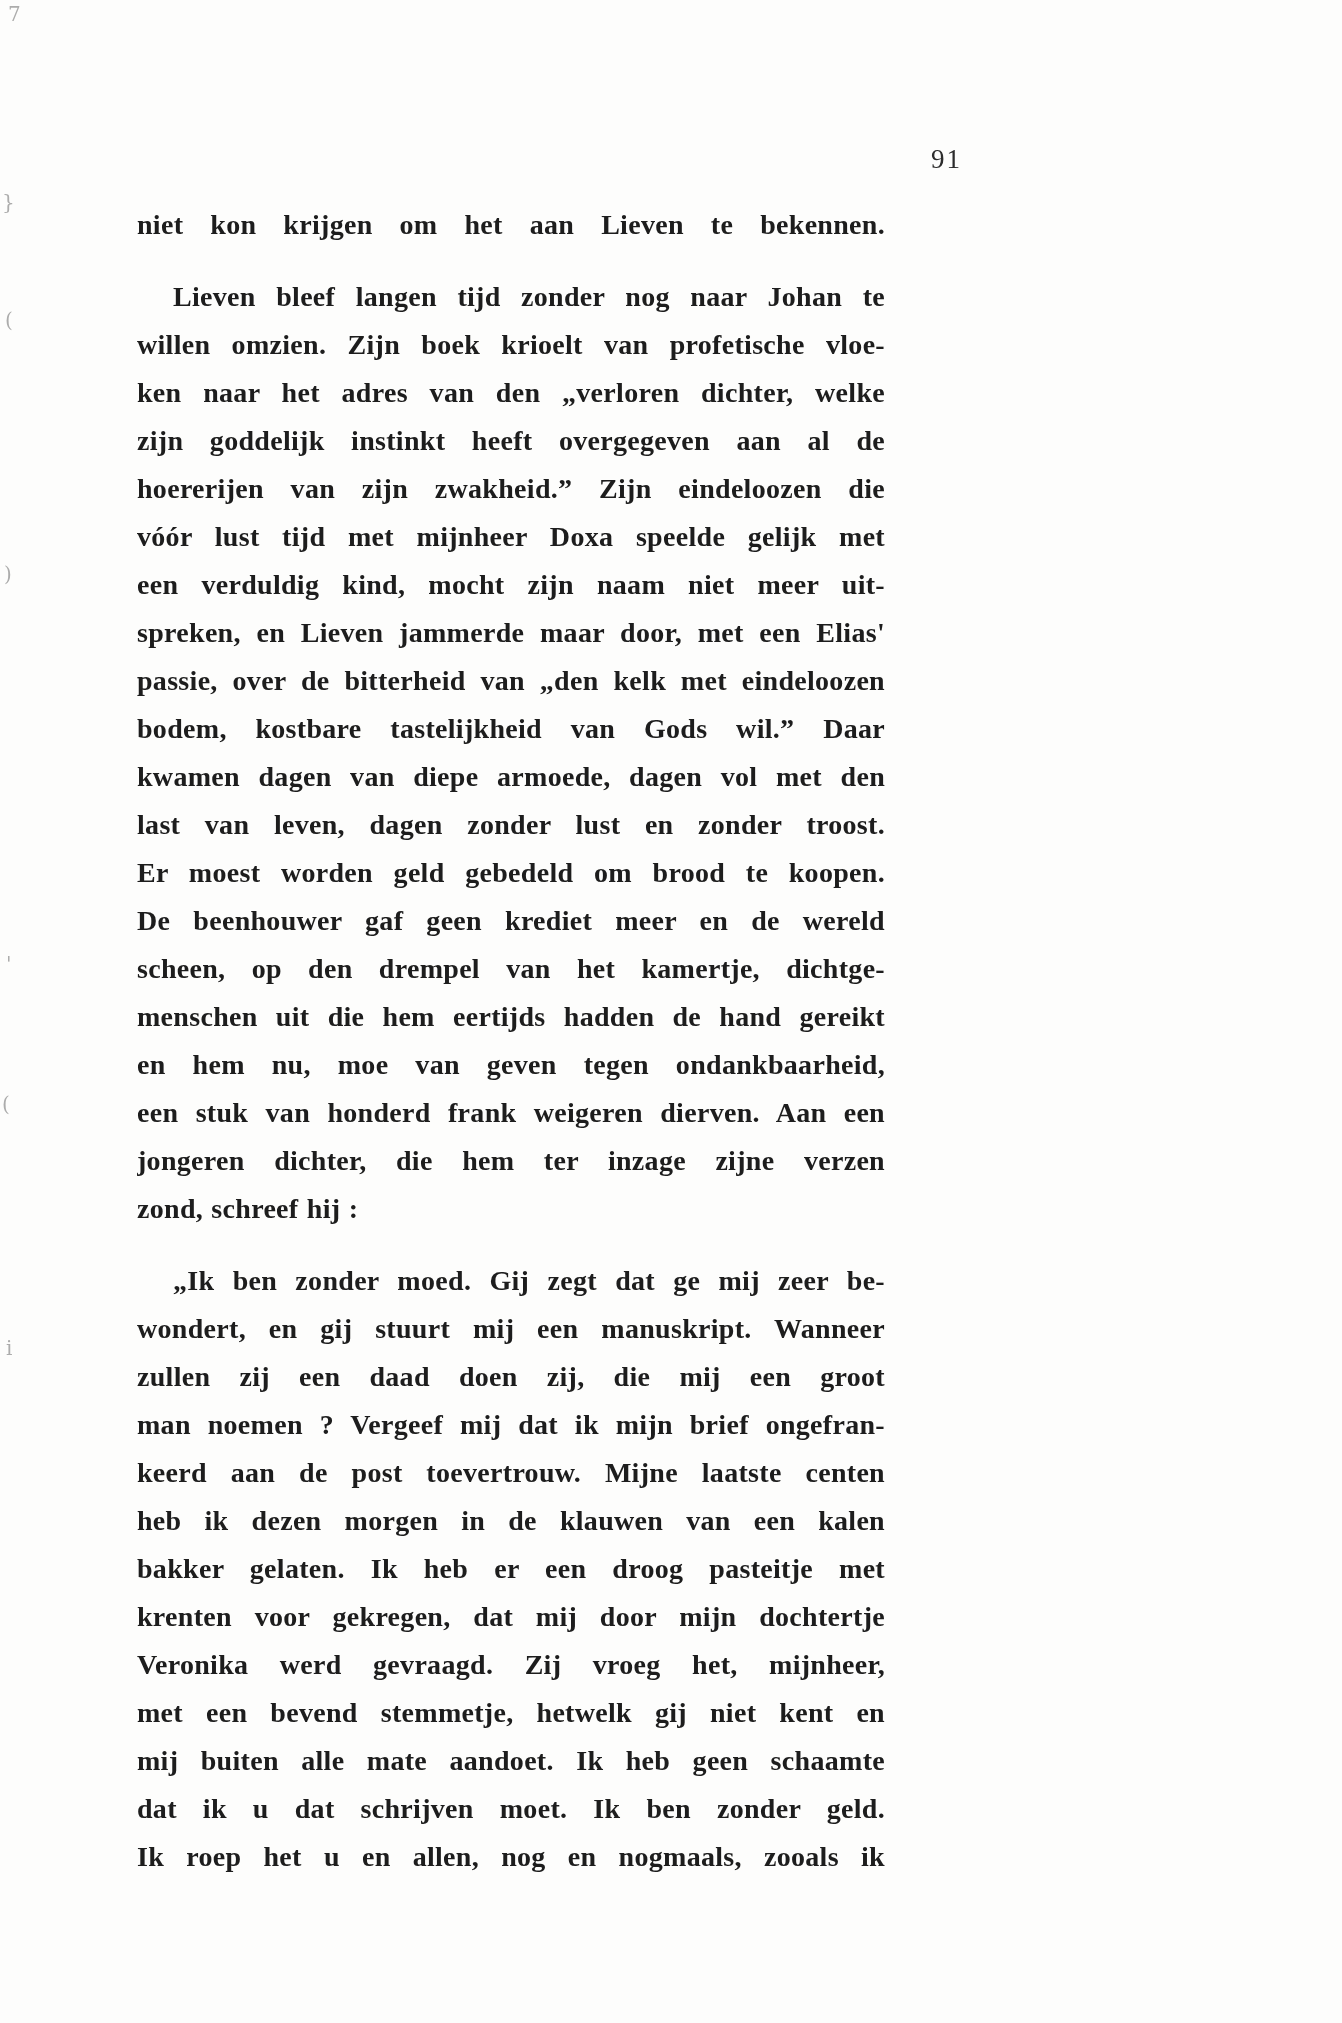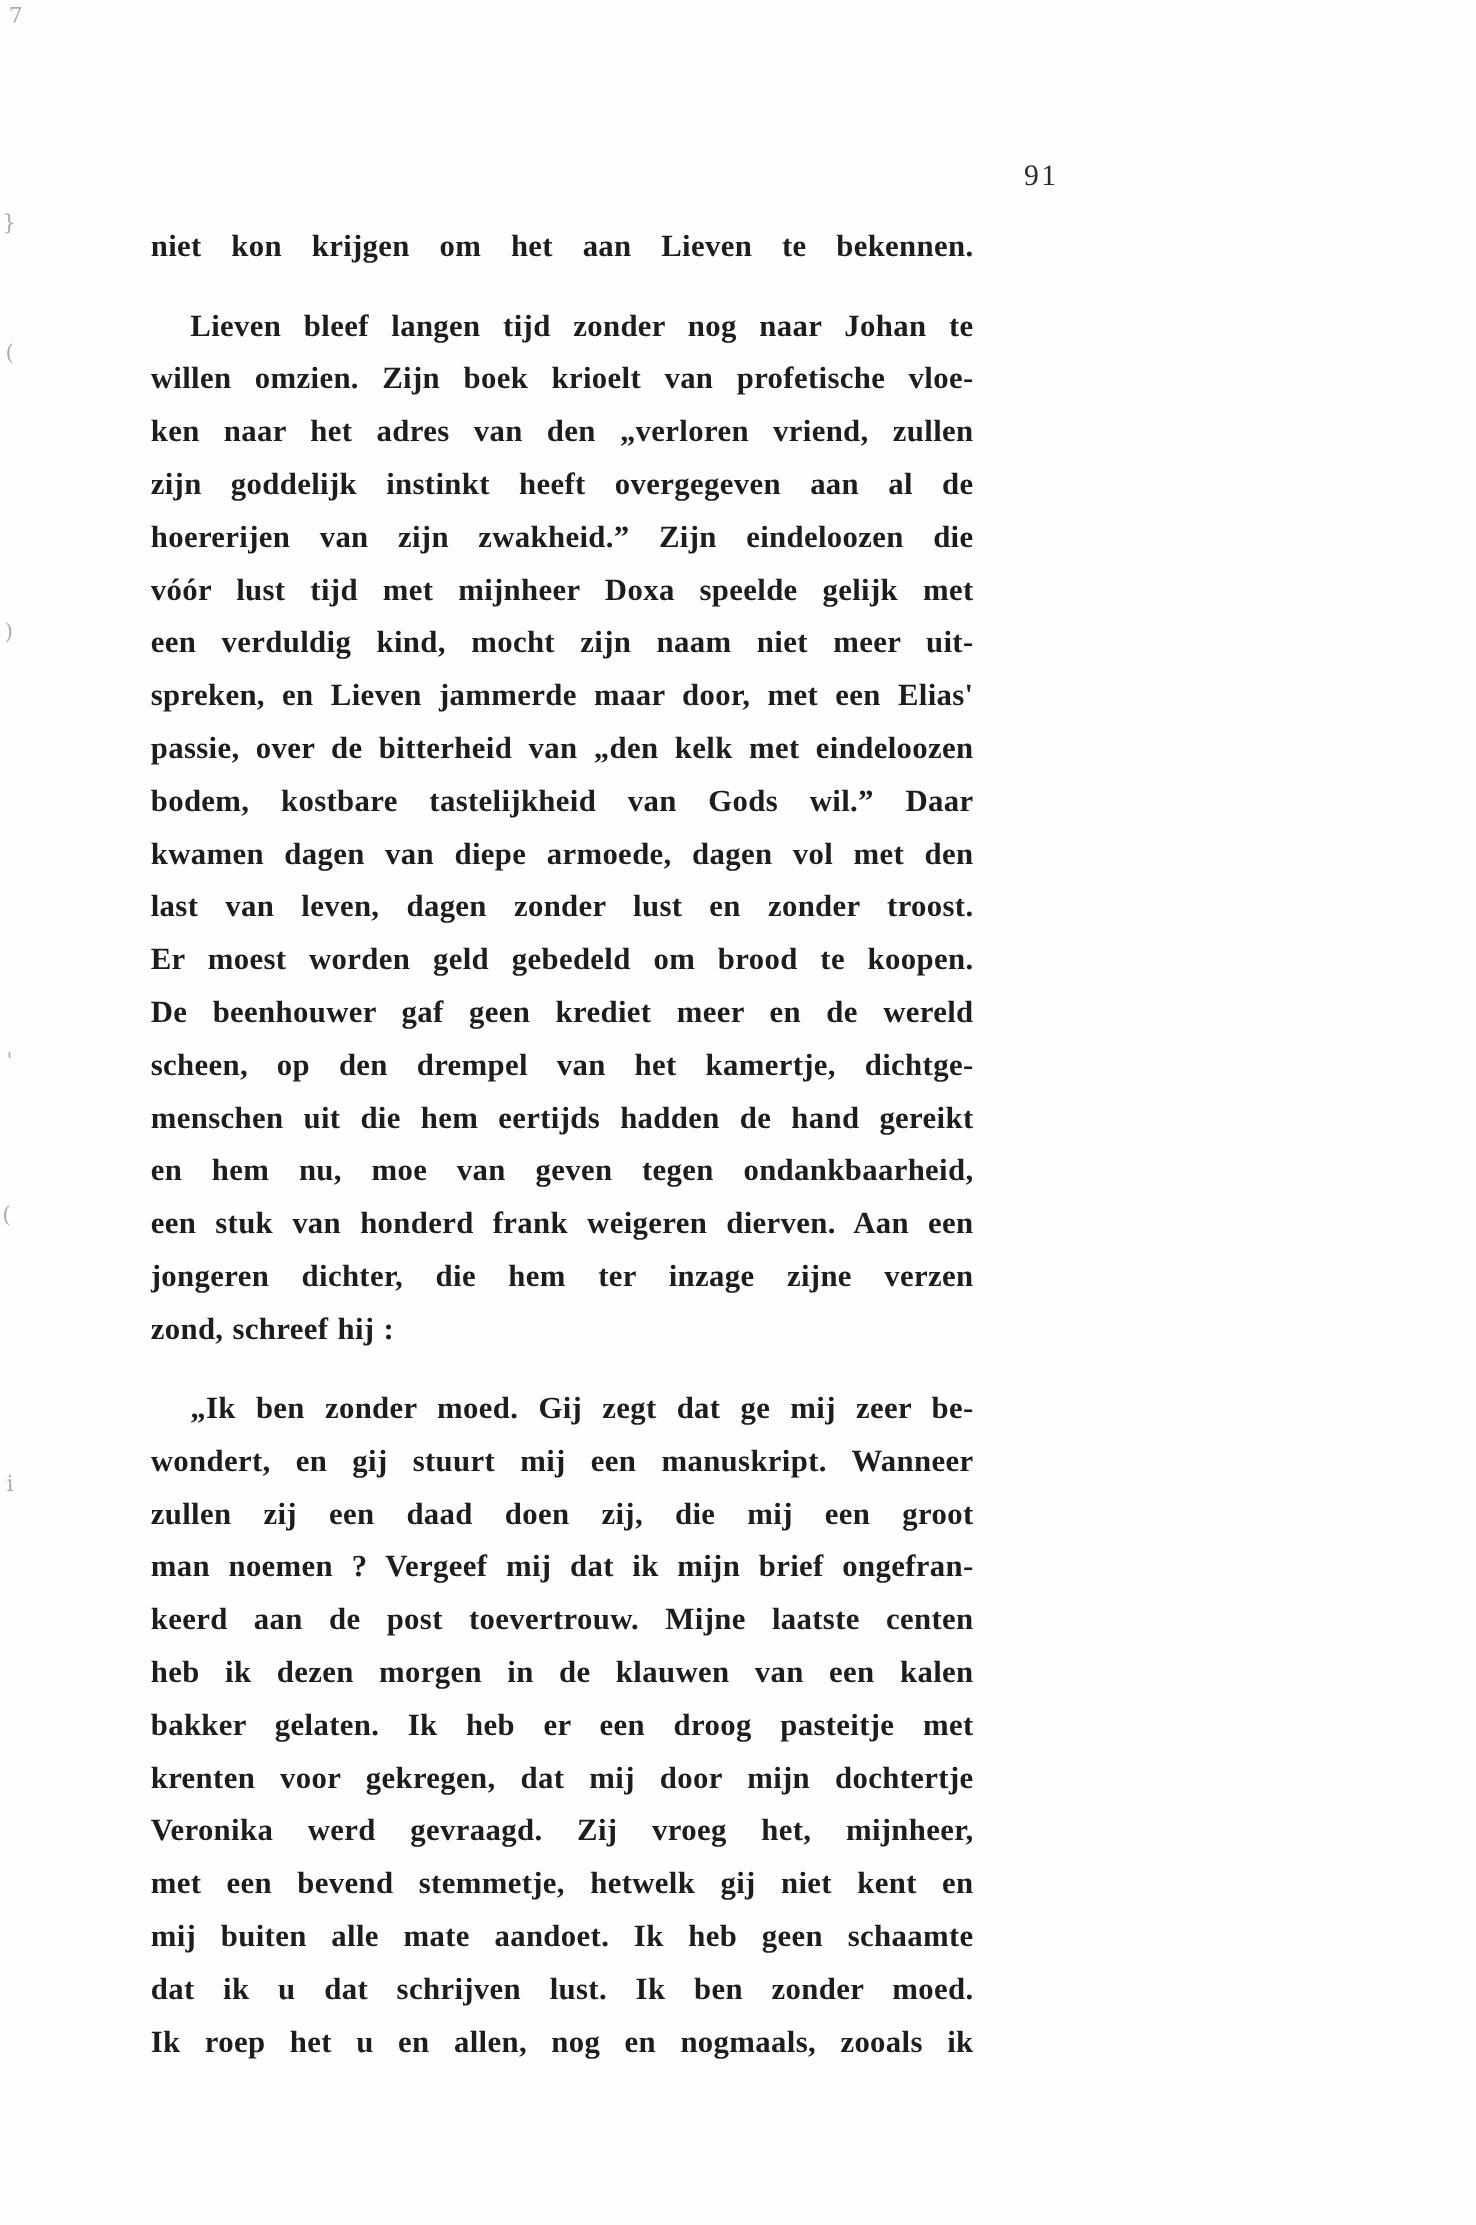--- a/index.html
+++ b/index.html
@@ -63,21 +63,21 @@
 </style>
 </head>
 <body>
 
 <div class="page">
   <div class="page-number">91</div>
   <div class="text-block">
       <div class="line">niet kon krijgen om het aan Lieven te bekennen.</div>
       <div class="line indent">Lieven bleef langen tijd zonder nog naar Johan te</div>
       <div class="line">willen omzien. Zijn boek krioelt van profetische vloe-</div>
-      <div class="line">ken naar het adres van den „verloren vriend, zullen</div>
+      <div class="line">ken naar het adres van den „verloren dichter, welke</div>
       <div class="line">zijn goddelijk instinkt heeft overgegeven aan al de</div>
       <div class="line">hoererijen van zijn zwakheid.” Zijn eindeloozen die</div>
       <div class="line">vóór lust tijd met mijnheer Doxa speelde gelijk met</div>
       <div class="line">een verduldig kind, mocht zijn naam niet meer uit-</div>
       <div class="line">spreken, en Lieven jammerde maar door, met een Elias'</div>
       <div class="line">passie, over de bitterheid van „den kelk met eindeloozen</div>
       <div class="line">bodem, kostbare tastelijkheid van Gods wil.” Daar</div>
       <div class="line">kwamen dagen van diepe armoede, dagen vol met den</div>
       <div class="line">last van leven, dagen zonder lust en zonder troost.</div>
       <div class="line">Er moest worden geld gebedeld om brood te koopen.</div>
@@ -92,21 +92,21 @@
       <div class="line">wondert, en gij stuurt mij een manuskript. Wanneer</div>
       <div class="line">zullen zij een daad doen zij, die mij een groot</div>
       <div class="line">man noemen ? Vergeef mij dat ik mijn brief ongefran-</div>
       <div class="line">keerd aan de post toevertrouw. Mijne laatste centen</div>
       <div class="line">heb ik dezen morgen in de klauwen van een kalen</div>
       <div class="line">bakker gelaten. Ik heb er een droog pasteitje met</div>
       <div class="line">krenten voor gekregen, dat mij door mijn dochtertje</div>
       <div class="line">Veronika werd gevraagd. Zij vroeg het, mijnheer,</div>
       <div class="line">met een bevend stemmetje, hetwelk gij niet kent en</div>
       <div class="line">mij buiten alle mate aandoet. Ik heb geen schaamte</div>
-      <div class="line">dat ik u dat schrijven lust. Ik ben zonder moed.</div>
+      <div class="line">dat ik u dat schrijven moet. Ik ben zonder geld.</div>
       <div class="line">Ik roep het u en allen, nog en nogmaals, zooals ik</div>
     </div>
 <span class="mark" style="left: 8px; top: 2px;">7</span>
     <span class="mark" style="left: 2px; top: 190px;">}</span>
     <span class="mark" style="left: 5px; top: 308px;">(</span>
     <span class="mark" style="left: 4px; top: 562px;">)</span>
     <span class="mark" style="left: 6px; top: 952px;">'</span>
     <span class="mark" style="left: 2px; top: 1092px;">(</span>
     <span class="mark" style="left: 6px; top: 1336px;">i</span>
   </div>

